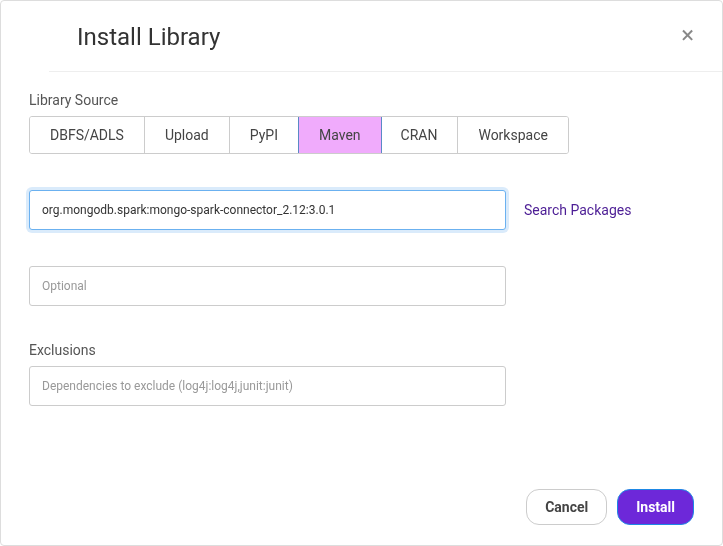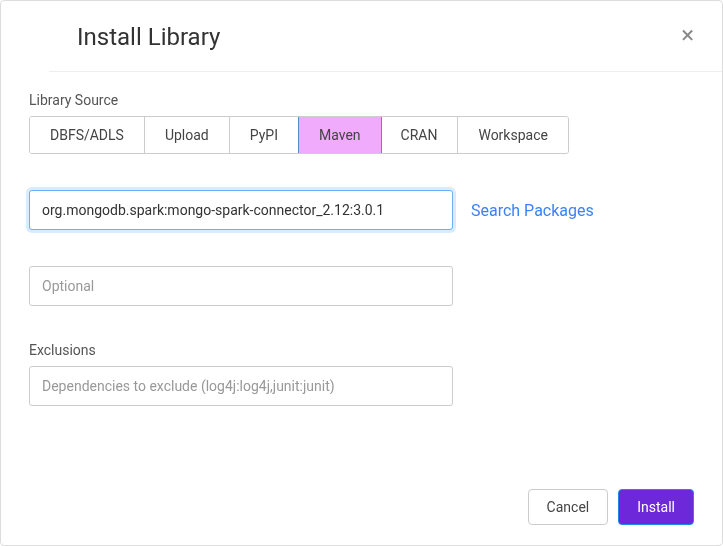--- a/index.html
+++ b/index.html
@@ -85,40 +85,40 @@
     }
     .form-group {
       margin-bottom: 36px;
     }
     .form-row {
       display: flex;
       align-items: center;
       gap: 18px;
     }
     .text-input {
-      width: 424px;
+      width: 477px;
       height: 40px;
       padding: 8px 12px;
-      font-size: 14px;
+      font-size: 12px;
       color: #333;
       border: 1px solid #ccc;
       border-radius: 3px;
       font-family: inherit;
     }
     .text-input.focused {
       border: 1px solid #6bb1f0;
       box-shadow: 0 0 0 3px rgba(107, 177, 240, 0.25);
       outline: none;
     }
     .text-input::placeholder {
       color: #999;
     }
     .link {
-      color: #3b82f6;
-      font-size: 16px;
+      color: #4c1d95;
+      font-size: 14px;
       cursor: pointer;
       text-decoration: none;
     }
     .help-icon {
       display: inline-flex;
       align-items: center;
       justify-content: center;
       width: 15px;
       height: 15px;
       border-radius: 50%;
@@ -131,23 +131,24 @@
     }
     .modal-footer {
       padding: 14px 28px 20px 28px;
       display: flex;
       justify-content: flex-end;
       gap: 10px;
     }
     .btn {
       padding: 9px 18px;
       font-size: 14px;
-      border-radius: 4px;
-      cursor: pointer;
-      font-family: inherit;
+      border-radius: 13px;
+      cursor: pointer;
+      font-family: inherit;
+      font-weight: bold;
     }
     .btn-cancel {
       background: #fff;
       color: #444;
       border: 1px solid #ccc;
     }
     .btn-primary {
       background: #6d28d9;
       color: #fff;
       border: 1px solid #1e88e5;

